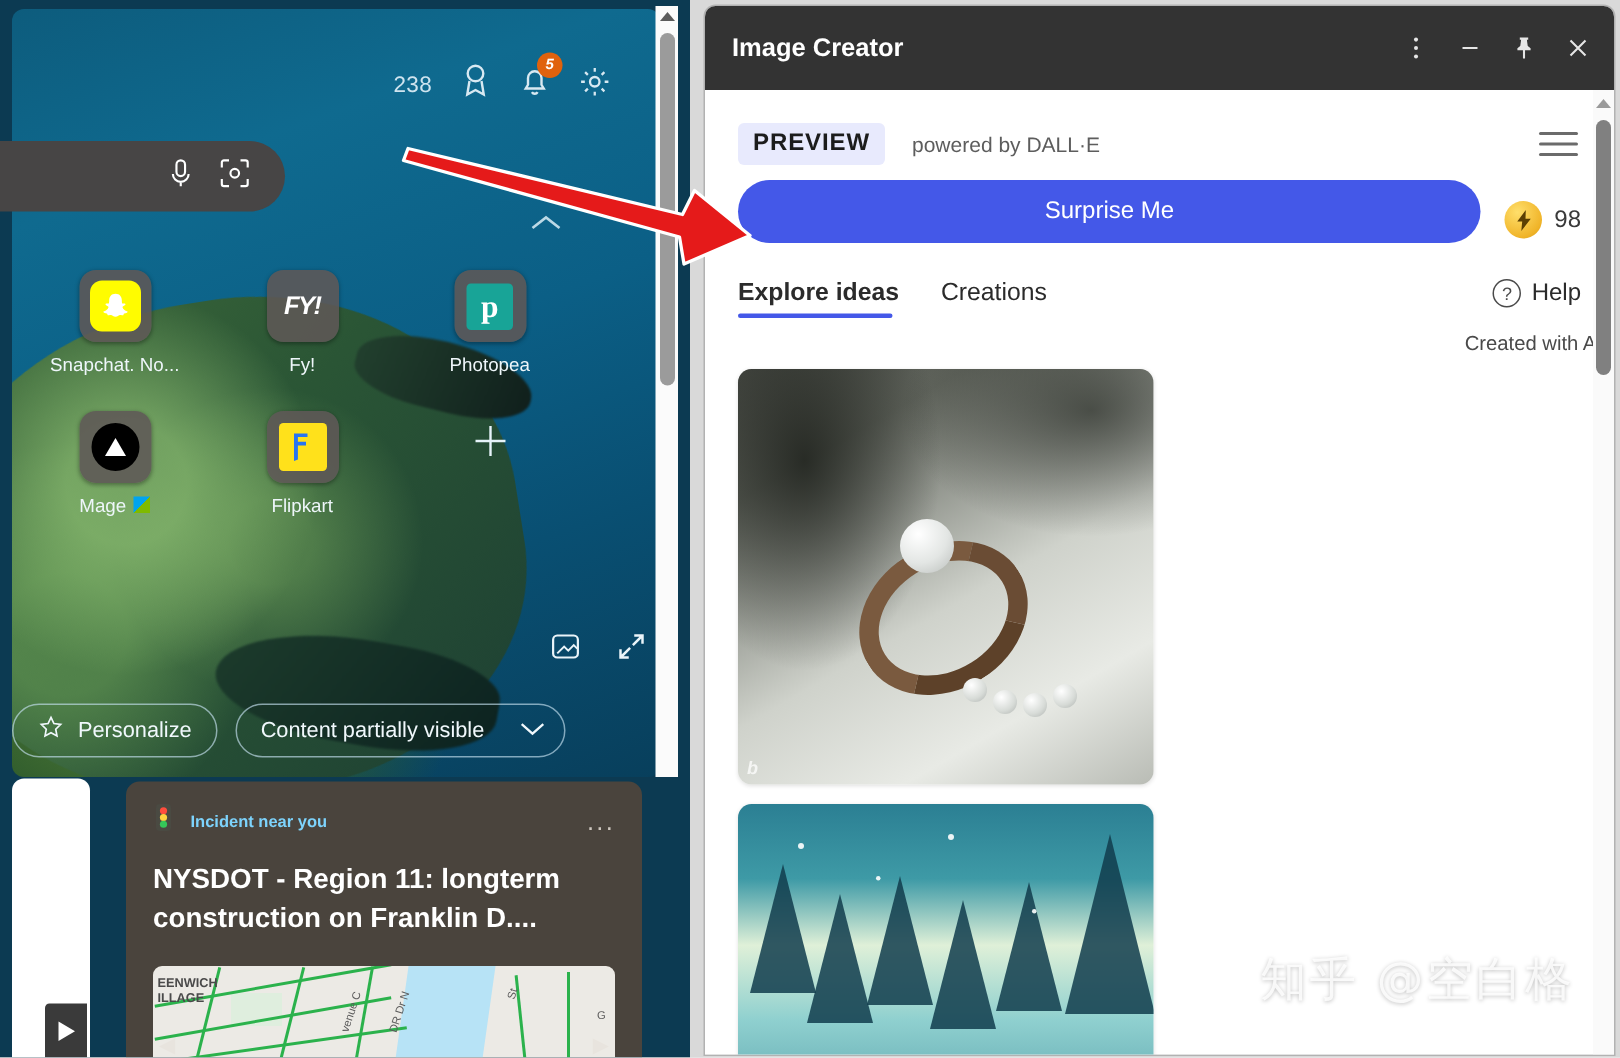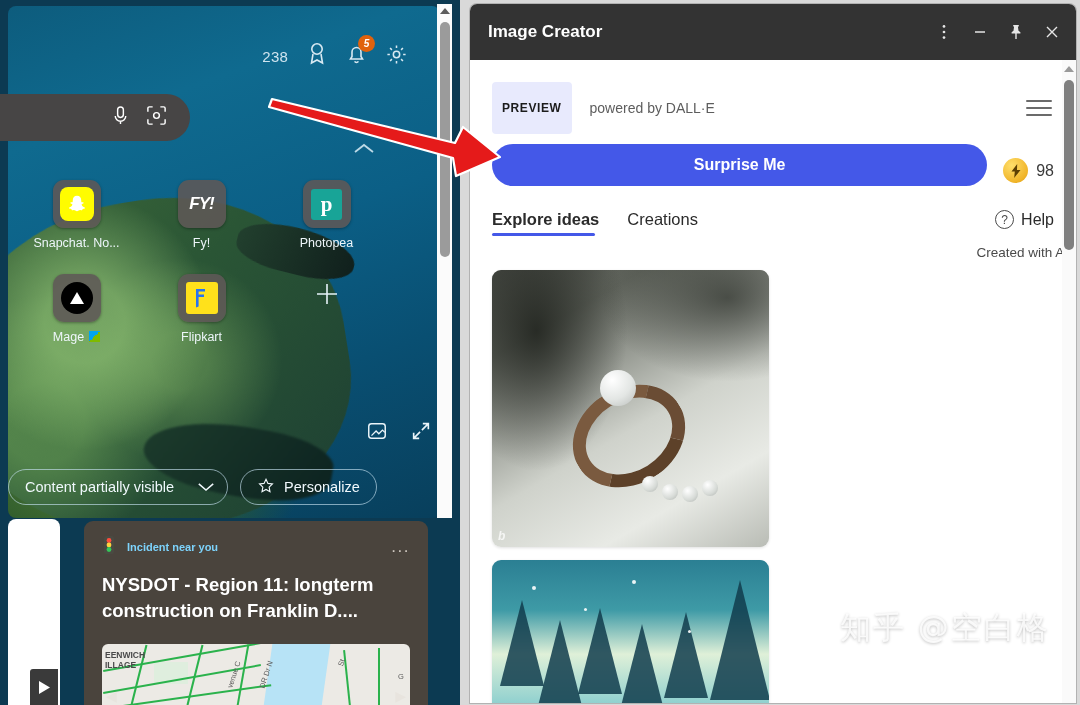--- a/index.html
+++ b/index.html
@@ -156,36 +156,36 @@
     height: 56px; background:#333333; display:flex; align-items:center;
     padding: 0 6px 0 18px; color:#fff;
   }
   .apptitle { font-size: 17px; font-weight: 600; flex: 1; }
   .tb-btn { width:36px; height:36px; display:flex; align-items:center; justify-content:center;
             color:#eaeaea; border-radius:4px; }
 
   .page { position:relative; height: 643px; background:#fff; }
   .prev-row { display:flex; align-items:center; padding: 22px 24px 0 22px; }
   .preview-badge {
-    background:#e8eafd; color:#1c1c1c; font-size:12px; font-weight:700;
-    letter-spacing:.6px; padding: 19px 10px; border-radius:4px;
+    background:#e8eafd; color:#1c1c1c; font-size:16px; font-weight:700;
+    letter-spacing:.6px; padding: 5px 10px; border-radius:4px;
   }
   .powered { color:#5d5d5d; font-size:14px; margin-left:18px; flex:1; }
   .hamb { width:26px; display:flex; flex-direction:column; gap:5px; }
   .hamb i { display:block; height:2px; background:#6b6b6b; border-radius:1px; }
 
   .promptbox {
     margin: 14px 22px 0; height: 80px; background:#fff;
     border-radius: 10px; box-shadow: 0 1px 6px rgba(0,0,0,.13), 0 0 0 1px rgba(0,0,0,.04);
     padding: 13px 18px; color:#8c8c8c; font-size:17px; line-height:27px;
   }
   .surprise-row { display:flex; align-items:center; padding: 10px 22px 0; gap: 16px; }
   .surprise {
     flex: 1; height: 42px; border-radius: 21px; background:#4458e8; color:#fff;
-    font-size: 16px; font-weight: 700; display:flex; align-items:center; justify-content:center;
+    font-size: 16px; font-weight: 400; display:flex; align-items:center; justify-content:center;
   }
   .boost { display:flex; align-items:center; gap:8px;margin-top:11px; }
   .coin {
     width:25px; height:25px; border-radius:50%;
     background: radial-gradient(circle at 35% 30%, #ffdf6b, #f0b429 70%, #d79a12);
     display:flex;align-items:center;justify-content:center; color:#6b4b05; font-size:14px;
   }
   .boost-n { color:#3a3a3a; font-size:16px; }
 
   .tabs-row {
@@ -230,21 +230,21 @@
   
   .rsb { position:absolute; right:0; top:56px; width:14px; height:643px; background:#fafafa; }
   .rsb-up { position:absolute; left:2px; top:6px; width:0;height:0;
             border-left:5px solid transparent;border-right:5px solid transparent;
             border-bottom:6px solid #9a9a9a; }
   .rsb-thumb { position:absolute; left:2px; top:20px; width:10px; height:170px;
                background:#808080; border-radius:5px; }
 
   
   .wm {
-    position:absolute; left: 840px; top: 607px; color: rgba(255,255,255,.82);
+    position:absolute; left: 840px; top: 632px; color: rgba(255,255,255,.82);
     font-size: 31px; letter-spacing: 2px; font-family:"DejaVu Sans", sans-serif;
     text-shadow: 0 1px 3px rgba(0,0,0,.25); pointer-events:none;
   }
 
   
   #arrow { position:absolute; left:0; top:0; width:1080px; height:705px; pointer-events:none; }
 </style>
 </head>
 <body>
 
@@ -371,35 +371,35 @@
         </svg>
       </span>
       <span>
         <svg width="22" height="22" viewBox="0 0 24 24" fill="none" stroke="#eaf4f9" stroke-width="1.8">
           <path d="M14 4h6v6M20 4l-7 7M10 20H4v-6M4 20l7-7"></path>
         </svg>
       </span>
     </div>
 
     <div class="prow">
+      <div class="pill">
+        <span>
+          <svg width="18" height="18" viewBox="0 0 24 24" fill="none" stroke="#f0f8fc" stroke-width="1.5">
+            <path d="M12 3l2.6 5.5 6 .8-4.4 4.2 1.1 6-5.3-2.9-5.3 2.9 1.1-6L3.4 9.3l6-.8z"></path>
+          </svg>
+        </span>
+        <span>Personalize</span>
+      </div>
       <div class="pill sel">
         <span>Content partially visible</span>
         <span style="margin-left:14px">
           <svg width="18" height="11" viewBox="0 0 20 12" fill="none" stroke="#f0f8fc" stroke-width="1.7">
             <path d="M2 3l8 7 8-7"></path>
           </svg>
         </span>
-      </div>
-      <div class="pill">
-        <span>
-          <svg width="18" height="18" viewBox="0 0 24 24" fill="none" stroke="#f0f8fc" stroke-width="1.5">
-            <path d="M12 3l2.6 5.5 6 .8-4.4 4.2 1.1 6-5.3-2.9-5.3 2.9 1.1-6L3.4 9.3l6-.8z"></path>
-          </svg>
-        </span>
-        <span>Personalize</span>
       </div>
     </div>
 
     <div class="white-card"></div>
     <div class="playbtn">
       <svg width="13" height="15" viewBox="0 0 13 15" fill="#ffffff">
           <path d="M1 1l11 6.5L1 14z"></path>
         </svg>
     </div>
 

